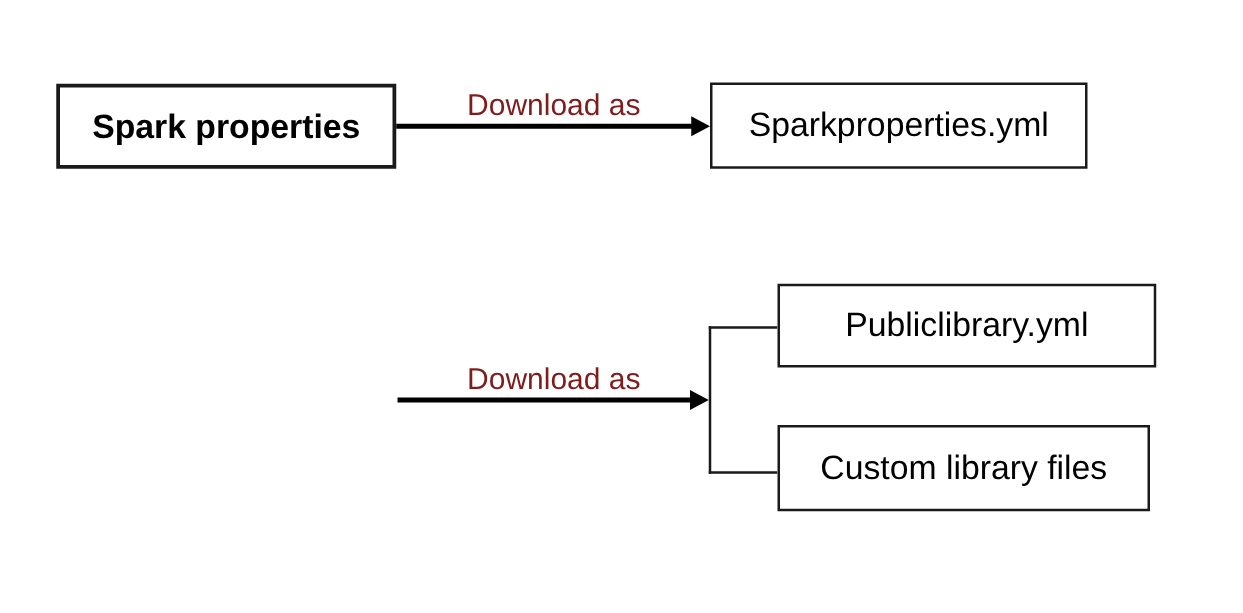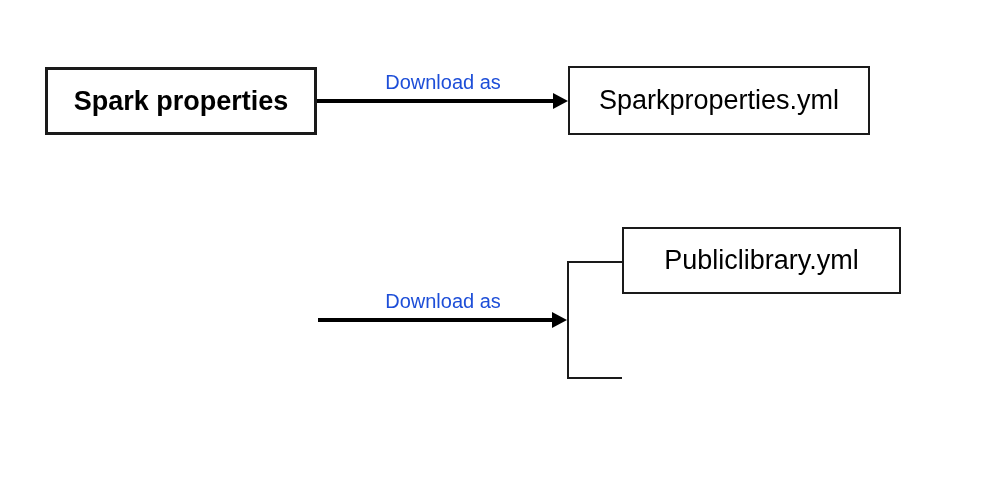--- a/index.html
+++ b/index.html
@@ -45,22 +45,22 @@
   .arrowhead {
     position: absolute;
     width: 0;
     height: 0;
     border-top: 8px solid transparent;
     border-bottom: 8px solid transparent;
     border-left: 15px solid #000000;
   }
   .edge-label {
     position: absolute;
-    font-size: 20px;
-    color: #1d4ed8;
+    font-size: 24px;
+    color: #7f1d1d;
     text-align: center;
     white-space: nowrap;
   }
 </style>
 </head>
 <body>
 
 <div class="canvas">
 
   <div class="node bold" style="left:45px; top:67px; width:272px; height:68px;">
@@ -79,18 +79,21 @@
 
   <div class="edge-label" style="left:318px; top:290px; width:250px;">Download as</div>
 
   <div class="hline" style="left:318px; top:318px; width:234px;"></div>
   <div class="arrowhead" style="left:552px; top:312px;"></div>
 
   <div class="thinline" style="left:567px; top:261px; width:2px; height:118px;"></div>
   <div class="thinline" style="left:567px; top:261px; width:55px; height:2px;"></div>
   <div class="thinline" style="left:567px; top:377px; width:55px; height:2px;"></div>
 
-  <div class="node" style="left:622px; top:227px; width:279px; height:67px;">
+  <div class="node" style="left:622px; top:227px; width:303px; height:67px;">
     <span>Publiclibrary.yml</span>
   </div>
 
+  <div class="node" style="left:622px; top:340px; width:298px; height:69px;">
+    <span>Custom library files</span>
+  </div>
 
 </div>
 
 </body></html>

